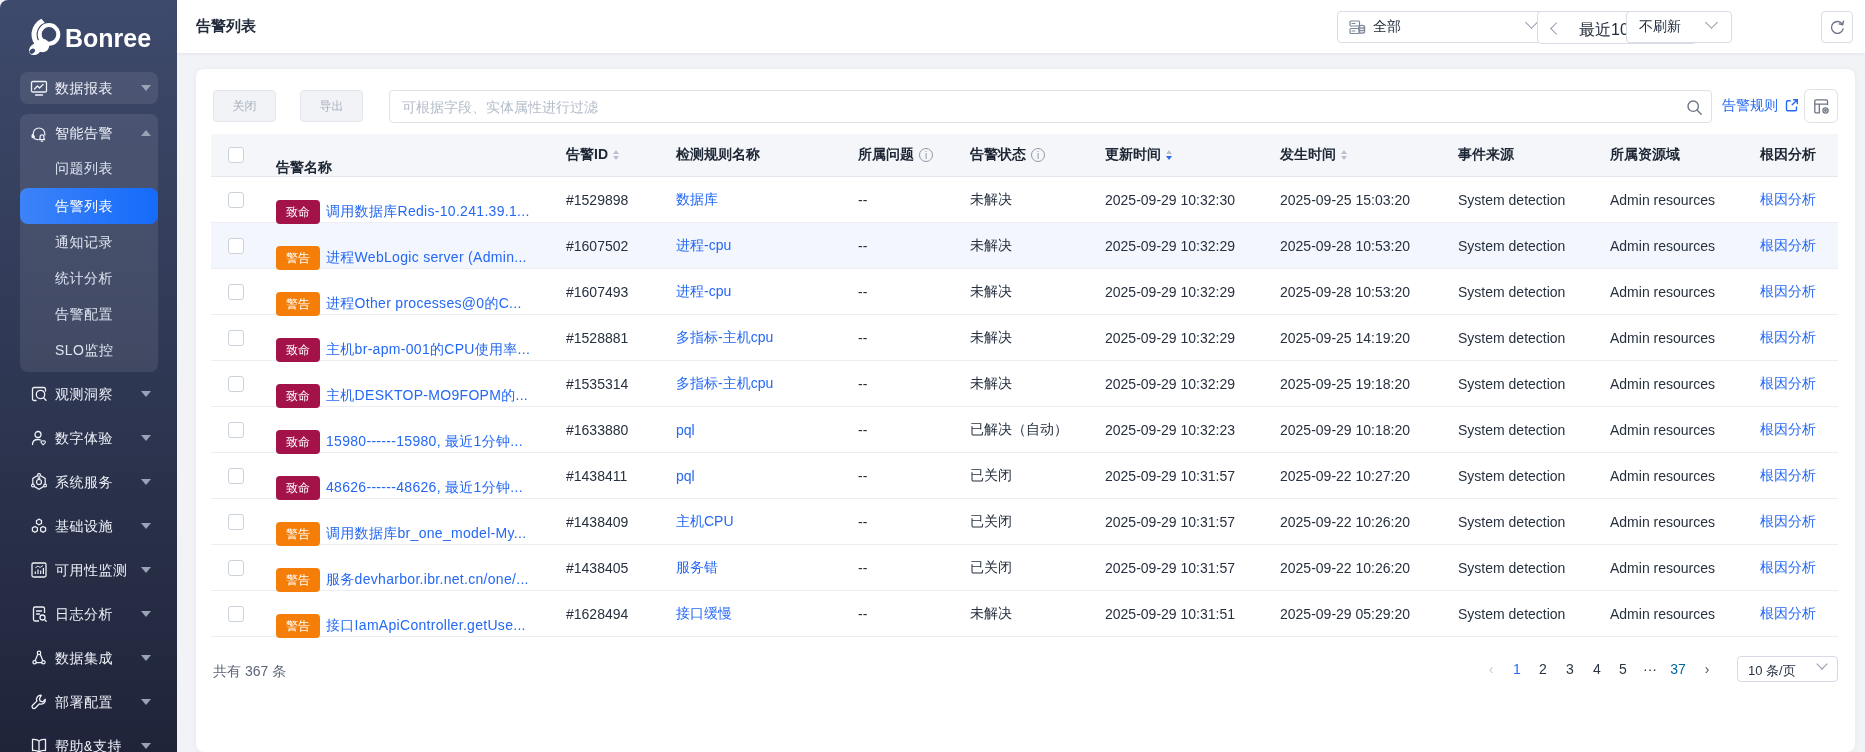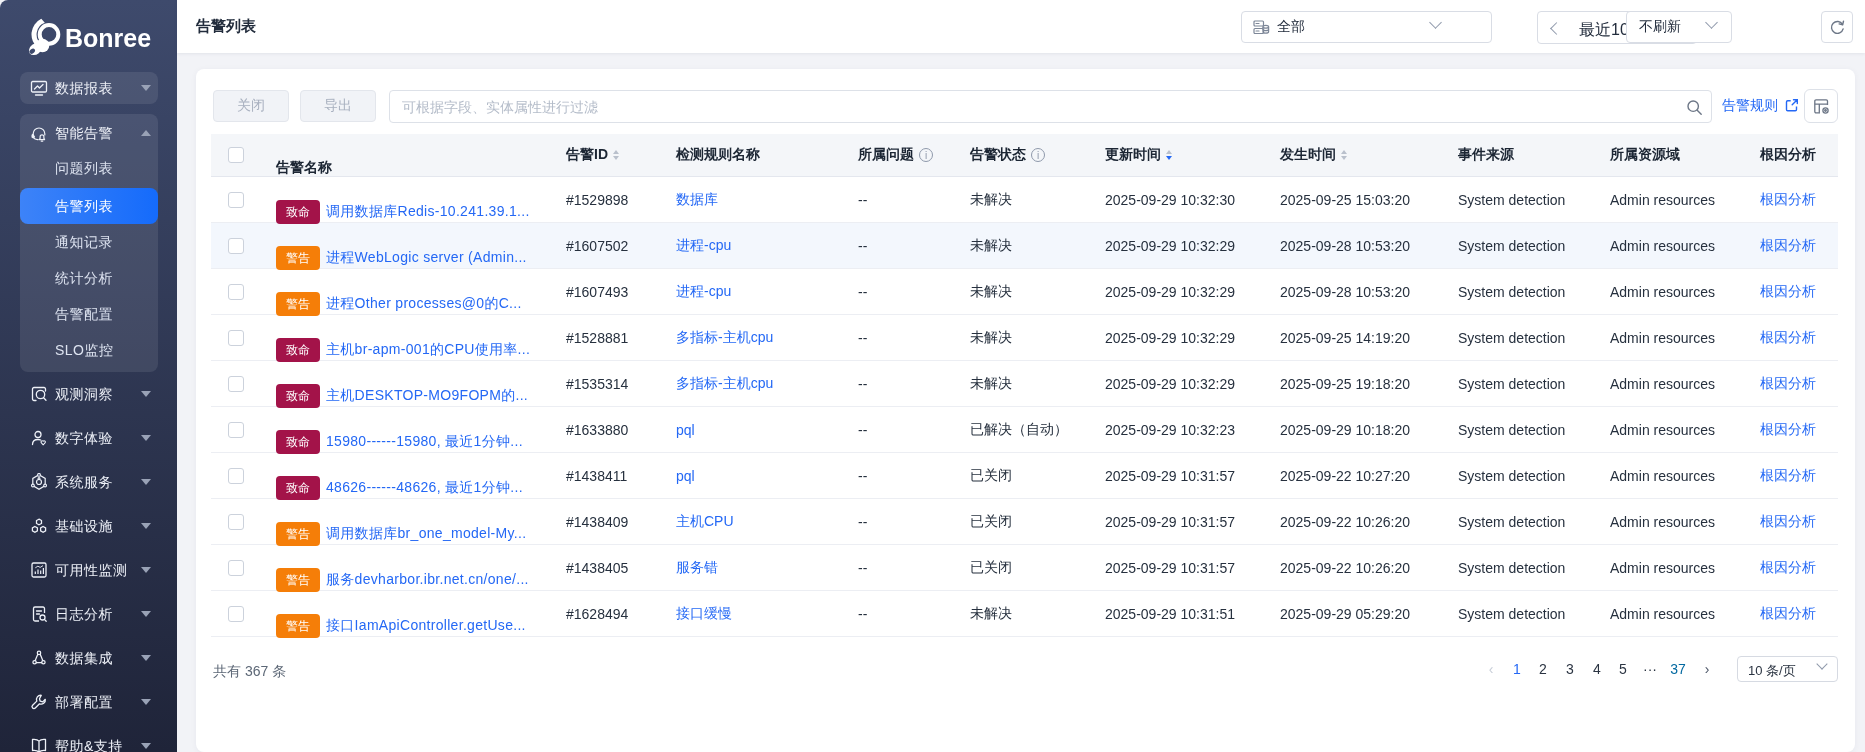--- a/index.html
+++ b/index.html
@@ -5,21 +5,21 @@
   * { margin:0; padding:0; box-sizing:border-box; }
   html,body { width:1865px; height:752px; overflow:hidden; background:#f2f3f7;
     font-family:"Liberation Sans",sans-serif; }
   
   #sidebar { position:absolute; left:0; top:0; width:177px; height:752px;
     background:linear-gradient(180deg,#3e4a6c 0%,#1f2439 100%);
     border-top-left-radius:8px; }
   #logo { position:absolute; left:25px; top:16px; }
   .mi-pill { position:absolute; left:20px; width:138px; height:32px; border-radius:8px;
     background:rgba(255,255,255,0.09); }
-  .mrow { position:absolute; left:0; width:177px; height:28px; }
+  .mrow { position:absolute; left:0; width:177px; height:28px;font-family:Liberation Mono, monospace; }
   .mrow .ic { position:absolute; left:30px; top:7px; width:18px; height:18px; display:flex; }
   .mrow .tx { position:absolute; left:55px; top:8px; font-size:14px; color:#eef1f8; letter-spacing:0.5px; }
   .mrow .ar { position:absolute; left:141px; top:13px; width:0; height:0;
     border-left:5px solid transparent; border-right:5px solid transparent;
     border-top:6px solid #99a2b6; }
   .mrow .ar.up { border-top:none; border-bottom:6px solid #99a2b6; }
   #group { position:absolute; left:20px; top:114px; width:138px; height:258px; border-radius:8px;
     background:rgba(255,255,255,0.09); }
   .smi { position:absolute; left:20px; width:138px; height:36px;text-align:center; }
   .smi span { position:absolute; left:35px; top:10px; font-size:14px; color:#dde3f0; letter-spacing:0.5px;}
@@ -31,22 +31,22 @@
   #title { position:absolute; left:19px; top:17px; font-size:15px; font-weight:700; color:#222c3c; }
   .tb-box { position:absolute; top:11px; height:32px; border:1px solid #d9dde5; border-radius:4px;
     background:#fff; display:flex; align-items:center; }
   .chev { width:9px; height:9px; border-right:1.5px solid #8f99ab; border-bottom:1.5px solid #8f99ab; display:inline-block; }
   .chev.down { transform:rotate(45deg); margin-top:-4px; }
   .chev.left { transform:rotate(135deg); }
   .chev.right { transform:rotate(-45deg); }
   
   #card { position:absolute; left:196px; top:69px; width:1659px; height:683px; background:#fff;
     border-radius:8px; box-shadow:0 1px 6px rgba(30,40,70,0.05); }
-  .btn { position:absolute; top:21px; width:76px; height:32px; background:#f1f3f7;
-    border:1px solid #e3e6ec; border-radius:4px; font-size:14px; color:#a8b0bf;
+  .btn { position:absolute; top:21px; width:63px; height:32px; background:#f1f3f7;
+    border:1px solid #e3e6ec; border-radius:4px; font-size:12px; color:#a8b0bf;
     display:flex; align-items:center; justify-content:center; }
   #search { position:absolute; left:193px; top:21px; width:1323px; height:33px;
     border:1px solid #dde1e8; border-radius:4px; }
   #search .ph { position:absolute; left:12px; top:8px; font-size:14px; color:#b4bcc9; }
   #rules { position:absolute; left:1526px; top:28px; font-size:14px; color:#2468f5; }
   #colbtn { position:absolute; left:1608px; top:20px; width:34px; height:34px;
     border:1px solid #dde1e8; border-radius:6px; display:flex; align-items:center; justify-content:center; }
   
   #table { position:absolute; left:15px; top:65px; width:1627px; }
   .trow { display:flex; align-items:center; height:46px; border-bottom:1px solid #eceef3; }
@@ -243,21 +243,21 @@
         <svg width="18" height="18" viewBox="0 0 18 18" fill="none" stroke="#eef1f8" stroke-width="1.3">
           <path d="M9 4.2 C7.8 2.8 5.6 2.2 2.5 2.5 v11 c3.1-0.3 5.3 0.3 6.5 1.7 1.2-1.4 3.4-2 6.5-1.7 v-11 C12.4 2.2 10.2 2.8 9 4.2 v11" stroke-linejoin="round"></path>
         </svg>
       </span>
       <span class="tx">帮助&amp;支持</span>
       <span class="ar"></span>
     </div>
 </div>
 <div id="topbar">
 <div id="title">告警列表</div>
-<div class="tb-box" style="left:1064px;width:251px">
+<div class="tb-box" style="left:1160px;width:251px">
       <span style="margin-left:11px;display:flex">
       <svg width="17" height="17" viewBox="0 0 17 17" fill="none" stroke="#7d8798" stroke-width="1.2">
         <rect x="1" y="2" width="9.5" height="5" rx="1"></rect>
           <rect x="1" y="9.5" width="9.5" height="5" rx="1"></rect>
         <path d="M3 4.5 h3 M3 12 h3" stroke-linecap="round"></path>
         <ellipse cx="12.8" cy="7.8" rx="2.8" ry="1.4"></ellipse>
           <path d="M10 7.8 v5 c0 0.8 1.25 1.4 2.8 1.4 s2.8-0.6 2.8-1.4 v-5"></path>
           <path d="M10 10.3 c0 0.8 1.25 1.4 2.8 1.4 s2.8-0.6 2.8-1.4"></path>
       </svg>
       </span>

